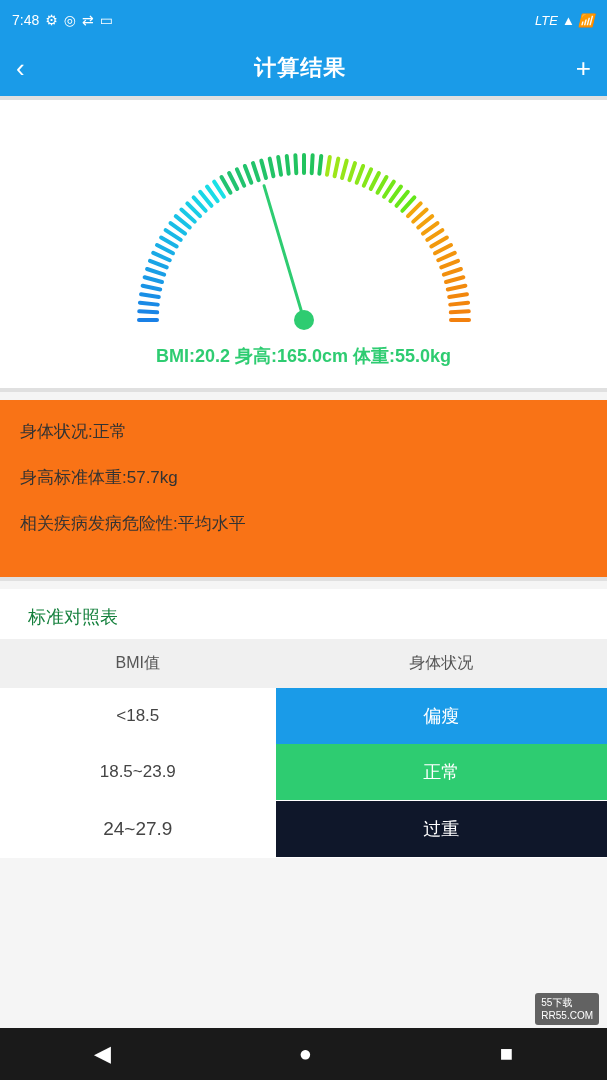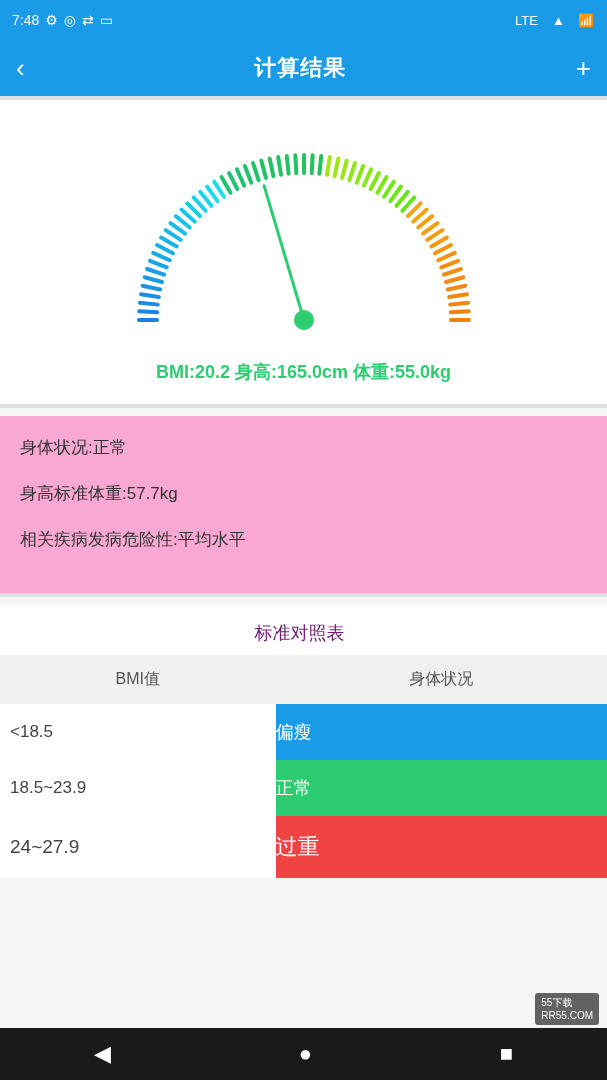--- a/index.html
+++ b/index.html
@@ -19,21 +19,21 @@
       background: #1a9be8;
       display: flex;
       align-items: center;
       justify-content: space-between;
       padding: 0 12px;
       color: white;
       font-size: 14px;
       font-weight: 500;
     }
     .status-left { display: flex; gap: 6px; }
-    .status-right { display: flex; align-items: center; gap: 14px; font-size: 13px; }
+    .status-right { display: flex; align-items: center; gap: 4px; font-size: 13px; font-style: italic; }
 
     
     .app-bar {
       width: 100%;
       height: 56px;
       background: #1a9be8;
       display: flex;
       align-items: center;
       justify-content: space-between;
       padding: 0 16px;
@@ -75,68 +75,67 @@
     .gauge-canvas {
       width: 420px;
       height: 220px;
     }
 
     .bmi-info {
       color: #2ecc71;
       font-size: 18px;
       font-weight: 600;
       text-align: center;
-      margin-top: 20px;
+      margin-top: 4px;
       padding-bottom: 10px;
     }
 
     
     .info-section {
-      background: #f9a8d4;
+      background: #f97316;
       margin-top: 8px;
       padding: 20px 20px;
     }
     .info-row {
       font-size: 17px;
       color: #333;
       margin-bottom: 22px;
       line-height: 1.4;
     }
 
     
     .table-section {
       background: white;
       margin-top: 8px;
       padding: 0;
     }
     .table-title {
       font-size: 18px;
-      color: #701a75;
-      padding: 16px 20px 10px 12px;
+      color: #15803d;
+      padding: 16px 20px 10px 28px;
       font-weight: 400;
-      text-align: center;
     }
 
     .bmi-table {
       width: 100%;
       border-collapse: collapse;
     }
     .bmi-table thead tr {
       background: #f0f0f0;
     }
     .bmi-table thead th {
       padding: 14px 26px;
       font-size: 16px;
       color: #555;
       font-weight: 500;
       text-align: center;
     }
     .bmi-table tbody tr td {
       padding: 18px 10px;
-      text-align: left;
+      text-align: center;
       font-size: 16px;
     }
     .bmi-table tbody tr:nth-child(odd) {
       background: white;
     }
     .bmi-table tbody tr:nth-child(even) {
       background: white;
     }
 
     
@@ -306,21 +305,21 @@
         </tr>
         <tr>
           <td style="font-size: 17px; color: rgb(68, 68, 68);">18.5~23.9</td>
           <td style="padding: 0px;">
             <span style="display: block; padding: 16px 0px; font-size: 18px; color: white; font-weight: 500; background: rgb(46, 204, 113);">正常</span>
           </td>
         </tr>
         <tr>
           <td style="font-size: 19px; color: rgb(68, 68, 68);">24~27.9</td>
           <td style="padding: 0px;">
-            <span style="display: block; padding: 16px 0px; font-size: 22px; color: white; font-weight: 500; background: #ef4444;">过重</span>
+            <span style="display: block; padding: 16px 0px; font-size: 18px; color: white; font-weight: 500; background: #0f172a;">过重</span>
           </td>
         </tr>
       </tbody>
   </table>
 </div>
 
 <div class="watermark">
   <div>55下载</div>
   <div>RR55.COM</div>
 </div>

